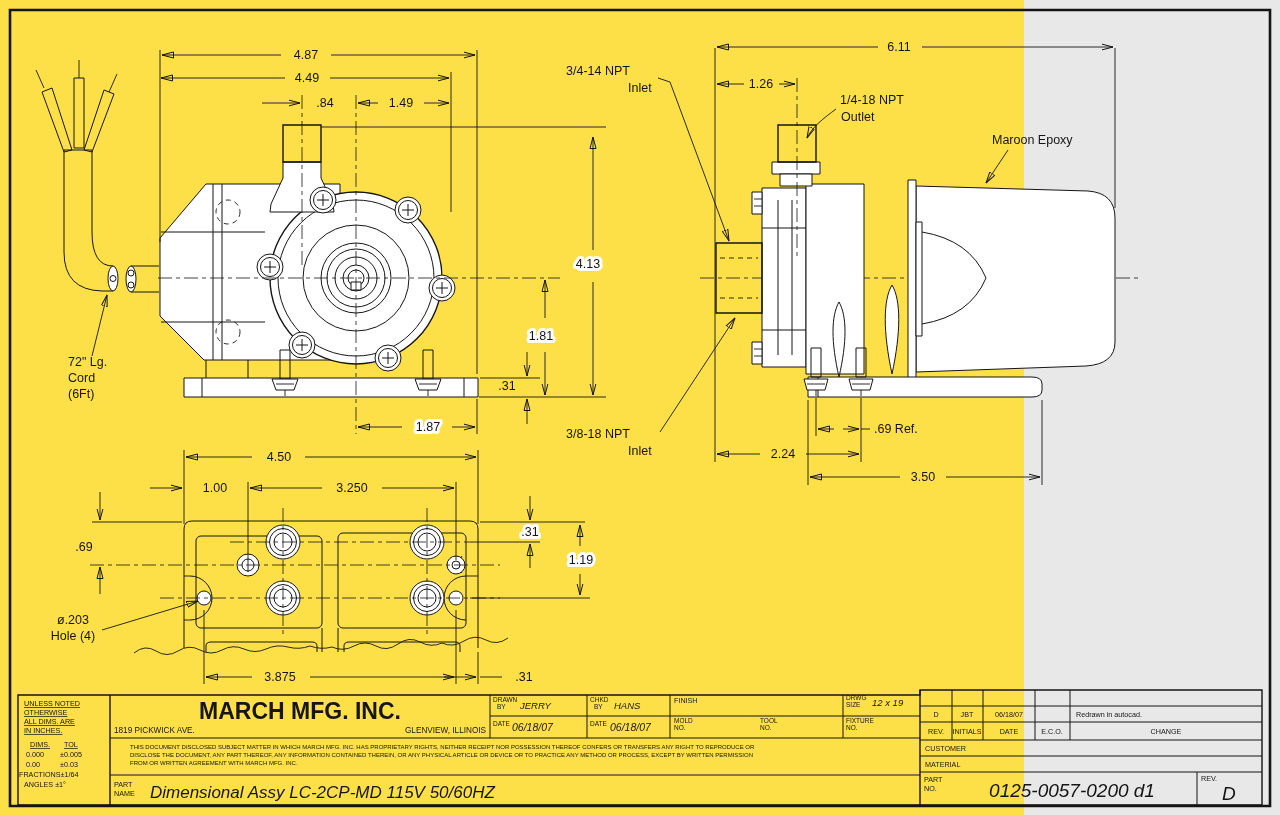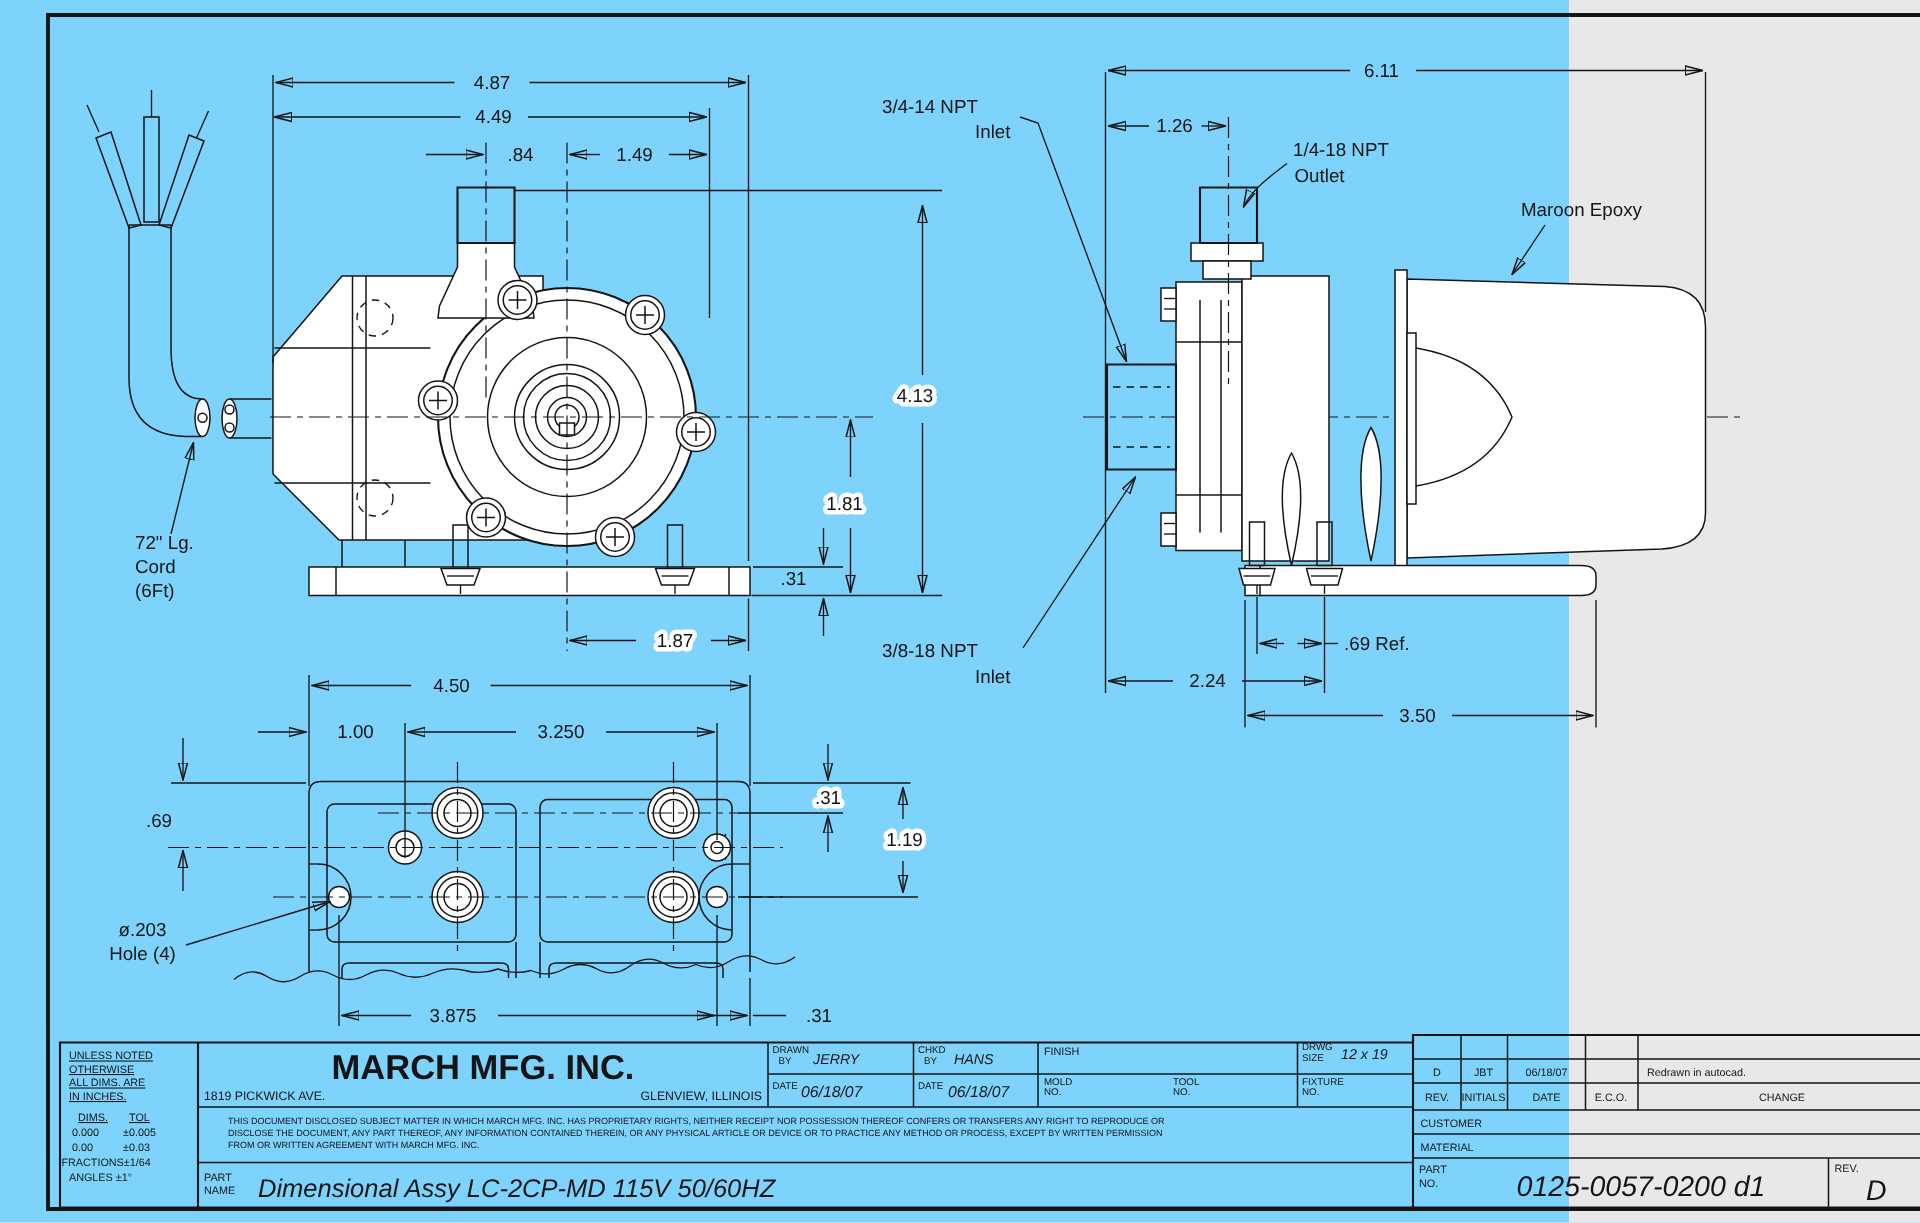--- a/index.html
+++ b/index.html
@@ -1,16 +1,16 @@
 <!DOCTYPE html>
 <html><head>
 <meta charset="utf-8">
 <style>
   html,body{margin:0;padding:0;background:#e8e8e8;}
-  #sheet{width:1024px;height:815px;background:#7dd3fc;position:relative;font-family:"Liberation Sans",sans-serif;padding-left:22px;}
+  #sheet{width:1024px;height:815px;background:#fde047;position:relative;font-family:"Liberation Sans",sans-serif;}
   svg{display:block;}
   svg *{vector-effect:non-scaling-stroke;}
   path,line,rect,circle,ellipse,polyline,polygon{stroke:#151515;fill:none;stroke-width:1;}
   .wf{fill:#ffffff;}
   .thk{stroke-width:2.6;}
   .med{stroke-width:1.4;}
   .dim{stroke-width:0.9;}
   .cl{stroke-width:0.8;stroke-dasharray:14 4 4 4;}
   .hid{stroke-width:0.9;stroke-dasharray:5 4;}
   text{fill:#151515;stroke:none;font-family:"Liberation Sans",sans-serif;}

